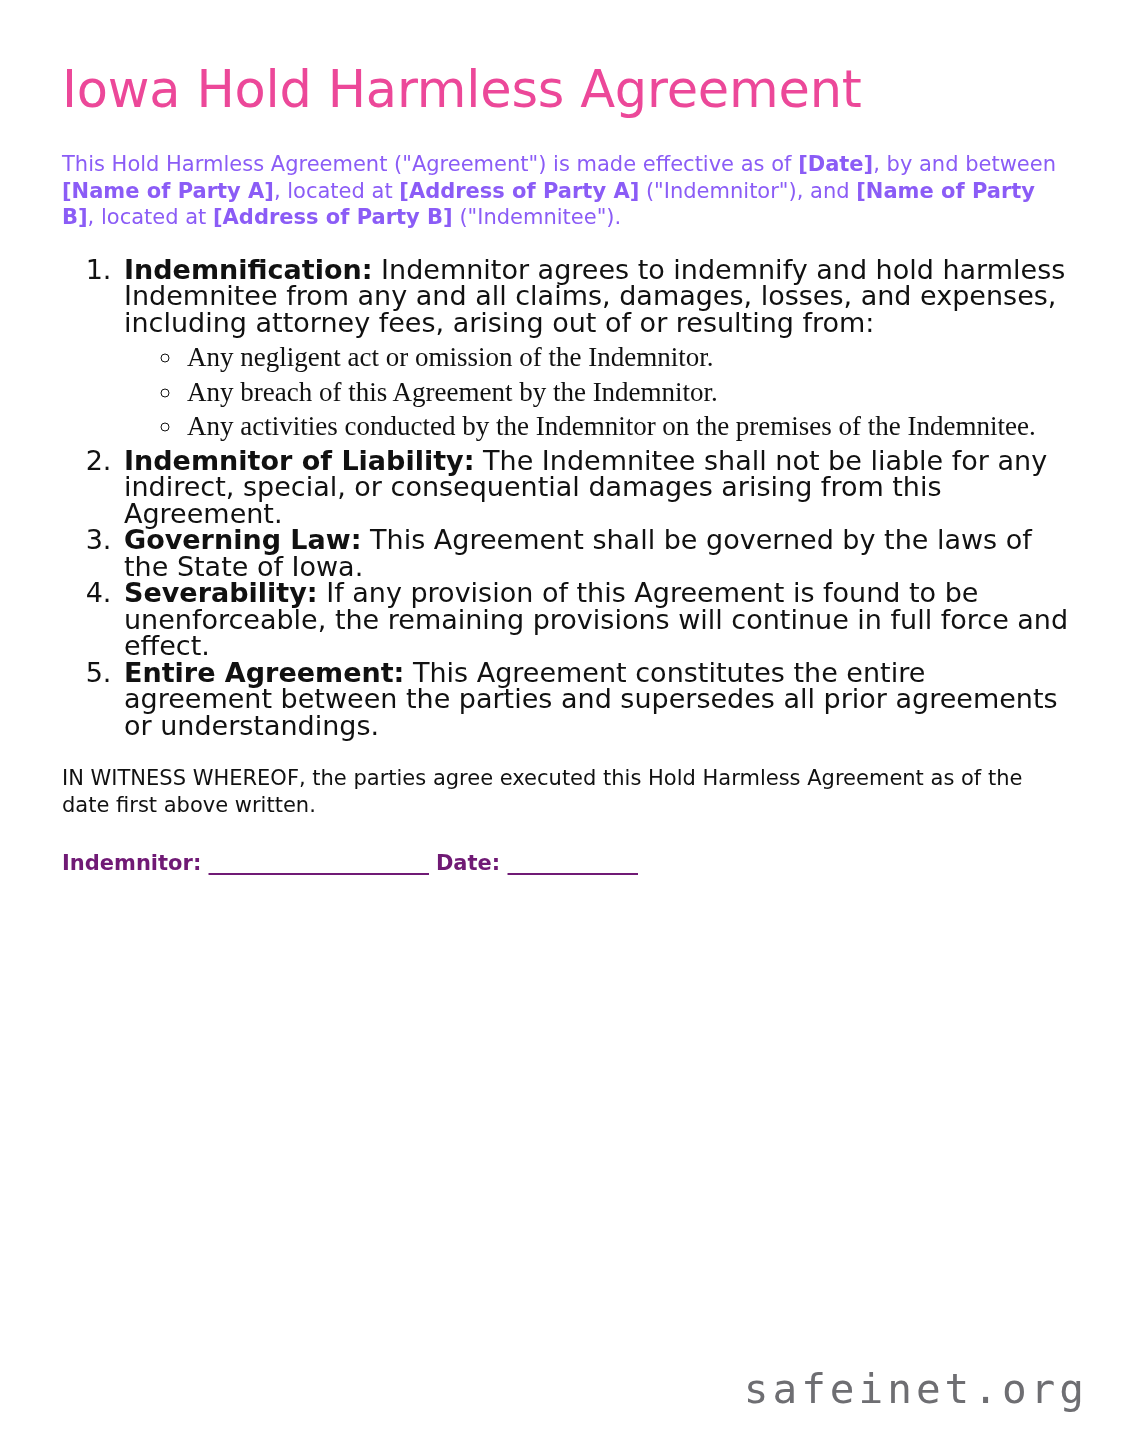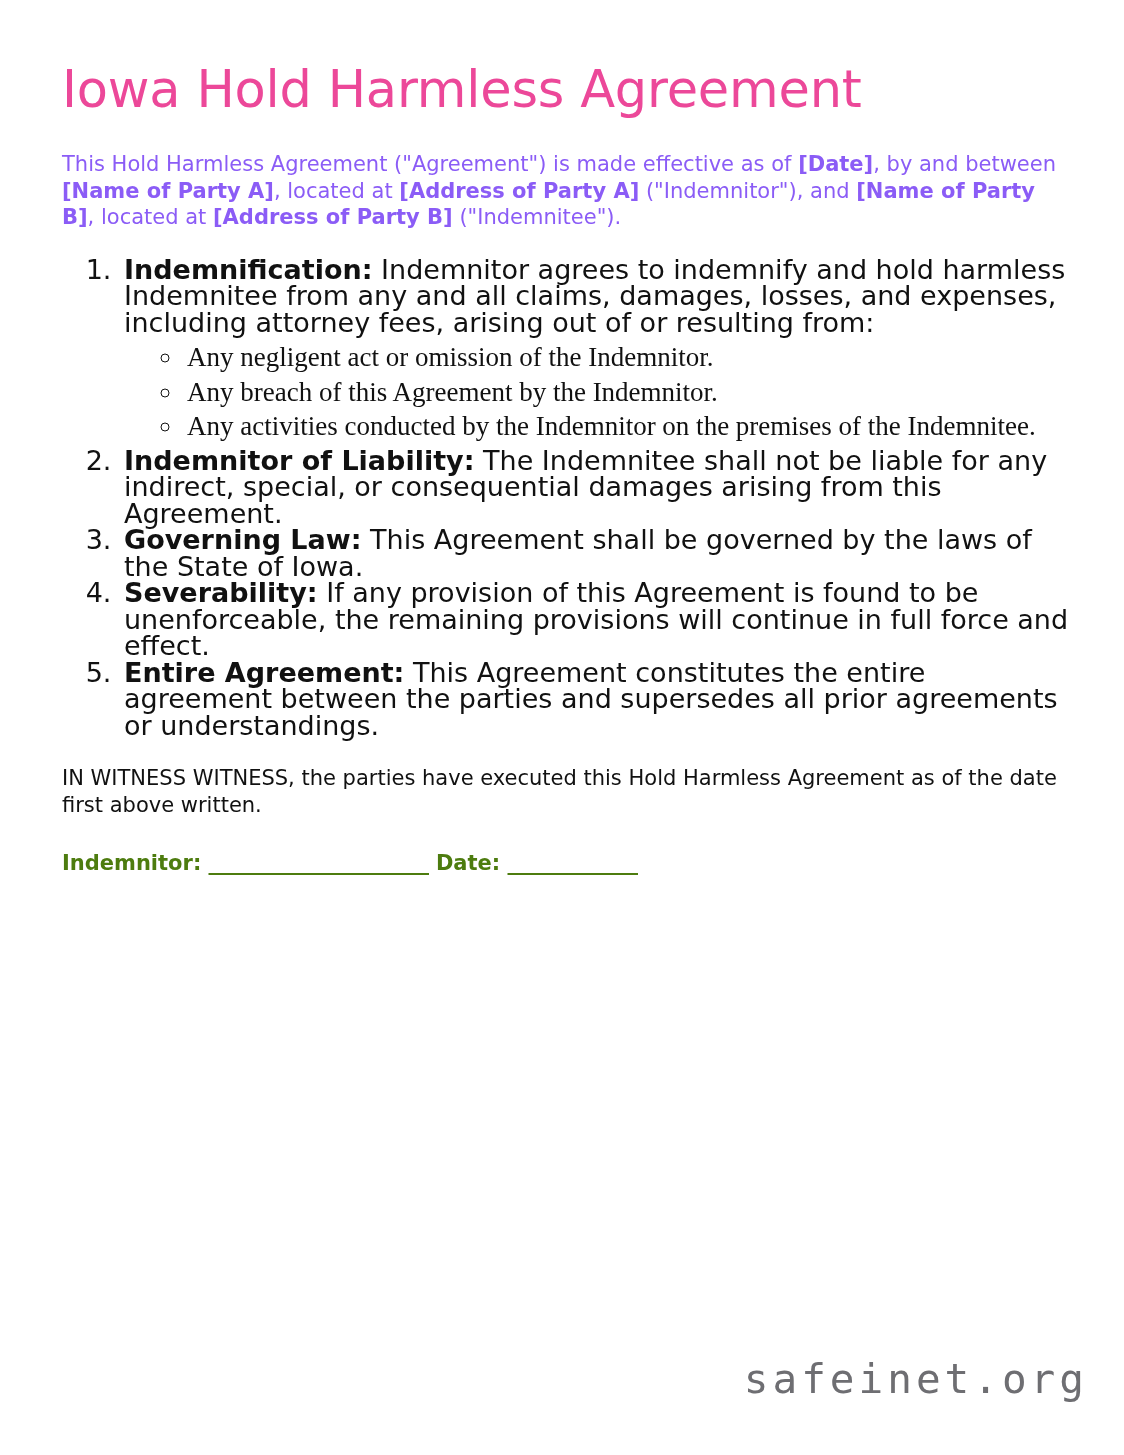--- a/index.html
+++ b/index.html
@@ -89,34 +89,34 @@
   }
 
   .sig-block {
     margin-top: 4px;
   }
 
   .sig-row {
     font-size: 21px;
     font-weight: bold;
     line-height: 26px;
-    color: #4d7c0f;
+    color: #701a75;
     margin-bottom: 20px;
     white-space: pre;
   }
 
   .rule {
     font-weight: bold;
     letter-spacing: -0.5px;
   }
 
   .watermark {
     position: absolute;
     right: 36px;
-    bottom: 52px;
+    bottom: 42px;
     font-family: "DejaVu Sans Mono", "Liberation Mono", monospace;
     font-size: 41px;
     letter-spacing: 4px;
     color: #6e6e72;
     white-space: nowrap;
   }
 </style>
 </head>
 <body>
 
@@ -133,21 +133,21 @@
             <li>Any negligent act or omission of the Indemnitor.</li>
             <li>Any breach of this Agreement by the Indemnitor.</li>
             <li>Any activities conducted by the Indemnitor on the premises of the Indemnitee.</li>
           </ul></li>
         <li><span class="b">Indemnitor of Liability:</span><span> The Indemnitee shall not be liable for any indirect, special, or consequential damages arising from this Agreement.</span></li>
         <li><span class="b">Governing Law:</span><span> This Agreement shall be governed by the laws of the State of Iowa.</span></li>
         <li><span class="b">Severability:</span><span> If any provision of this Agreement is found to be unenforceable, the remaining provisions will continue in full force and effect.</span></li>
         <li><span class="b">Entire Agreement:</span><span> This Agreement constitutes the entire agreement between the parties and supersedes all prior agreements or understandings.</span></li>
       </ol>
 
-    <p class="witness">IN WITNESS WITNESS, the parties have executed this Hold Harmless Agreement as of the date first above written.</p>
+    <p class="witness">IN WITNESS WHEREOF, the parties agree executed this Hold Harmless Agreement as of the date first above written.</p>
 
     <div class="sig-block" id="signature-block">
         <div class="sig-row"><span>Indemnitor: </span><span class="rule">______________________</span><span> Date: </span><span class="rule">_____________</span></div>
       </div>
 
   </div>
 
   <div class="watermark">safeinet.org</div>
 </div>
 

